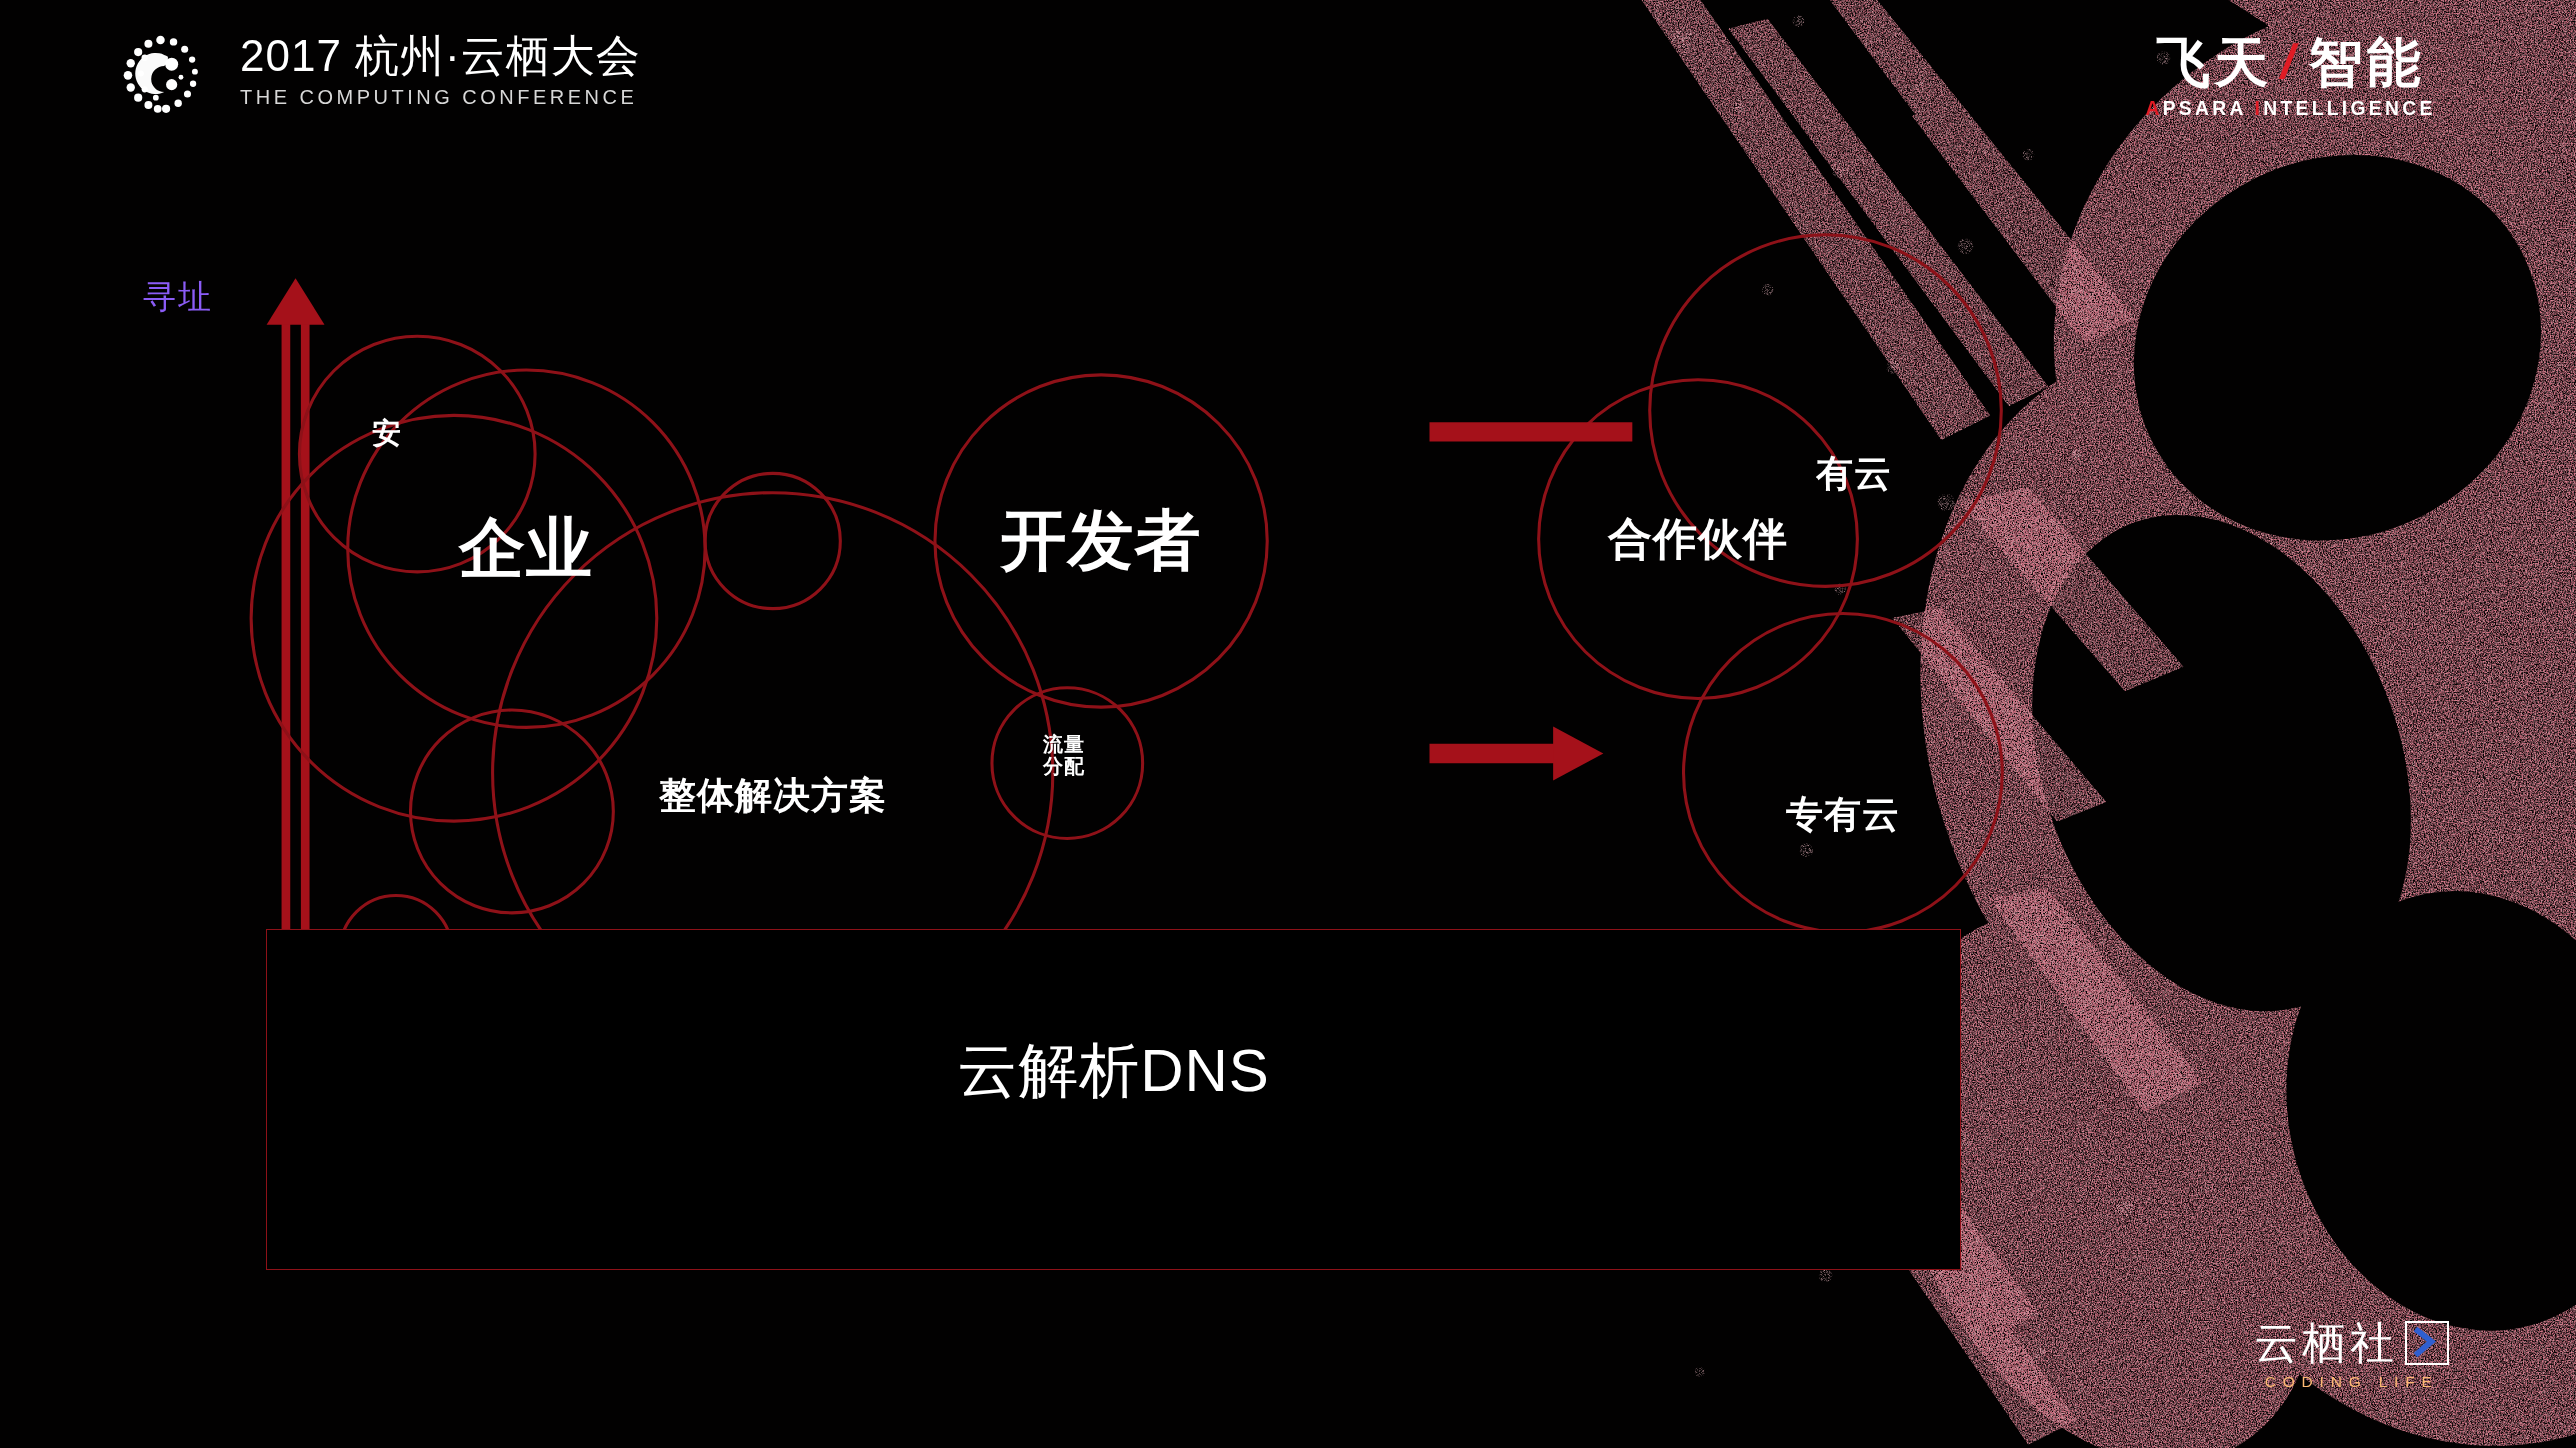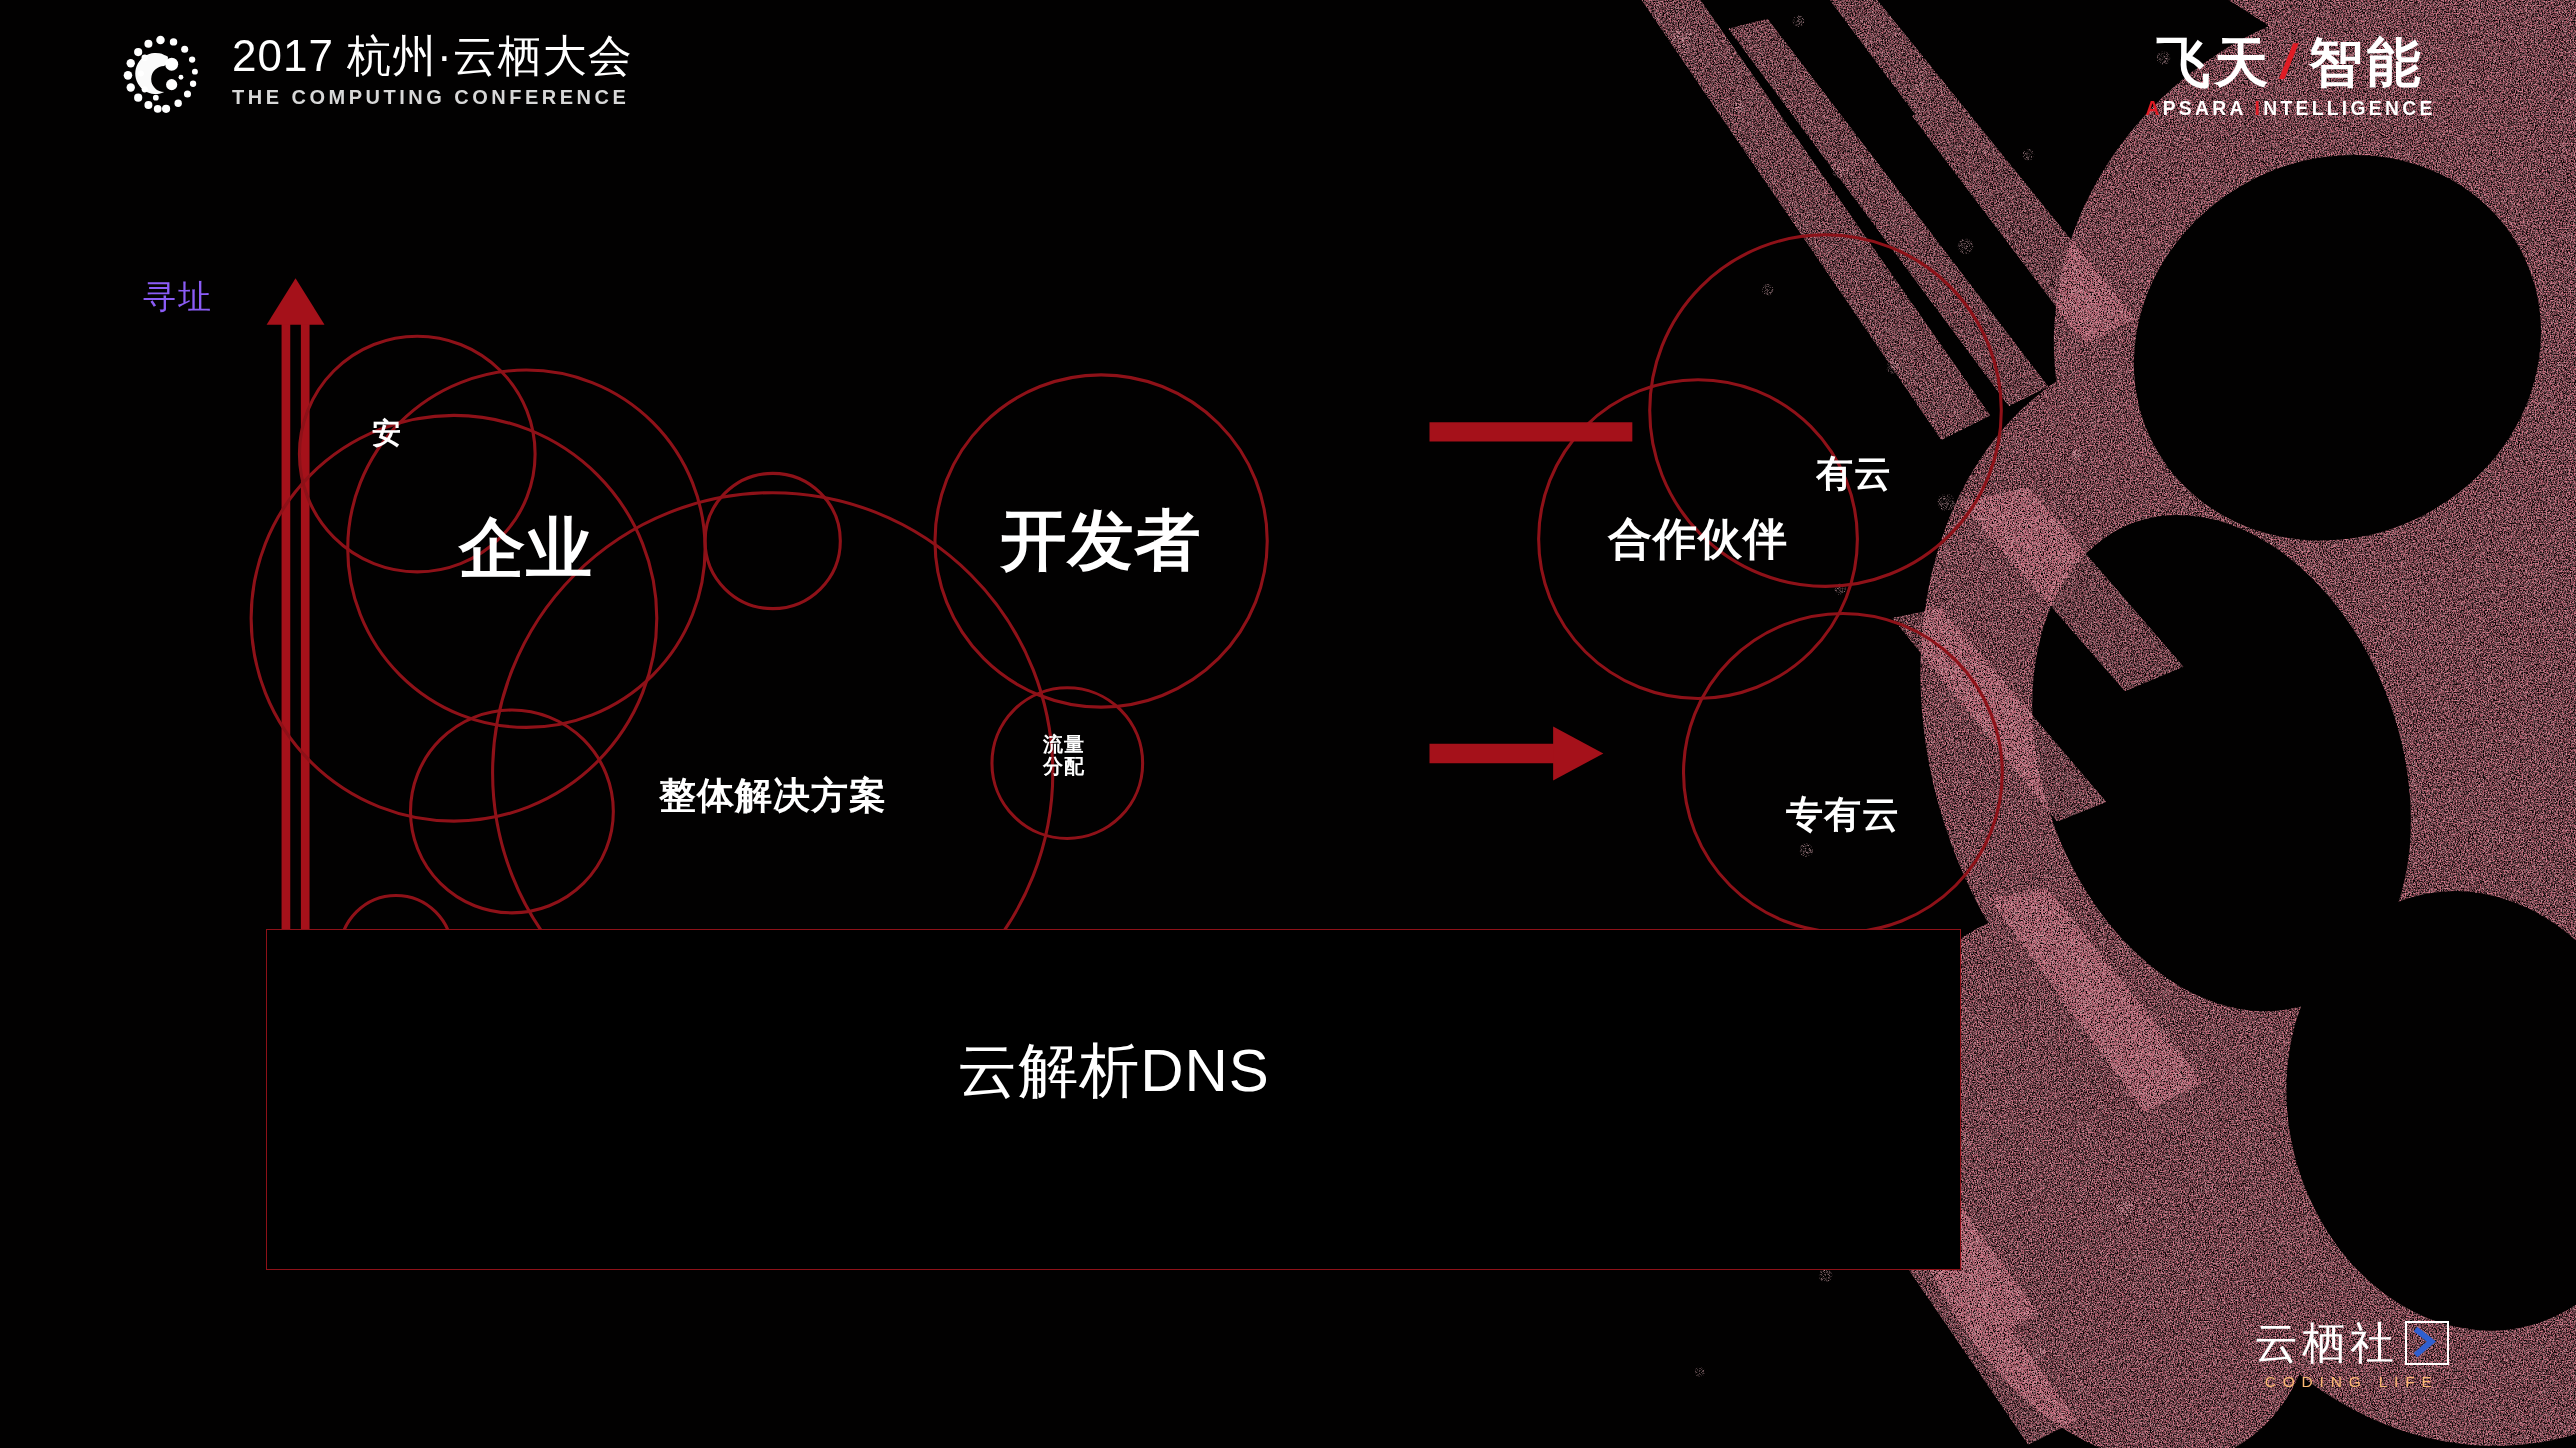--- a/index.html
+++ b/index.html
@@ -32,38 +32,38 @@
   }
   .bg-texture svg { display: block; width: 100%; height: 100%; }
 
   
   .conf-logo {
     position: absolute;
     left: 114px;
     top: 27px;
     display: flex;
     align-items: flex-start;
-    gap: 25px;
+    gap: 33px;
   }
   .conf-mark { width: 93px; height: 93px; flex: 0 0 auto; }
   .conf-text { padding-top: 5.8px; }
   .conf-title {
     font-size: 44px;
     line-height: 1.04;
     color: #ffffff;
     font-weight: 400;
     letter-spacing: 1px;
     white-space: nowrap;
   }
   .conf-sub {
     margin-top: 7.7px;
     font-size: 20px;
     color: #d8d8d8;
     letter-spacing: 3.5px;
-    font-weight: 700;
+    font-weight: 400;
     white-space: nowrap;
   }
 
   
   .apsara-logo {
     position: absolute;
     right: 126px;
     top: 35px;
     text-align: center;
     width: 319px;

